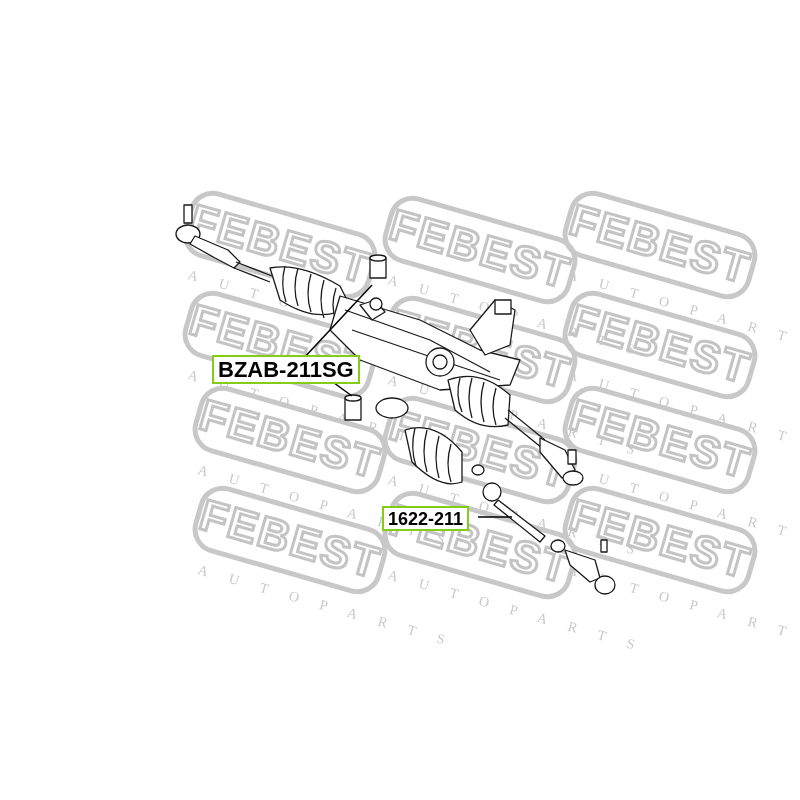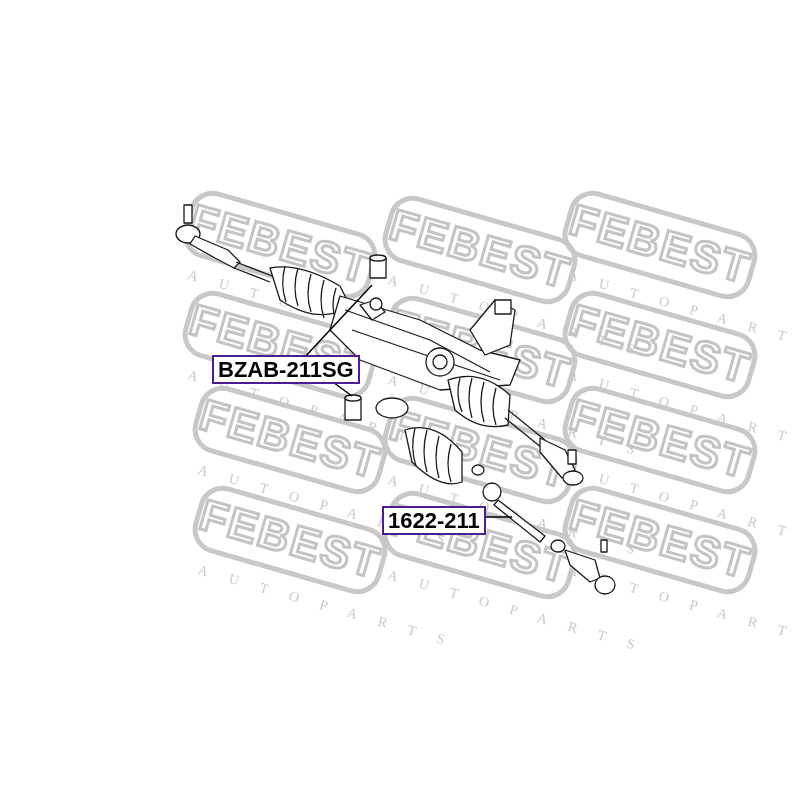--- a/index.html
+++ b/index.html
@@ -1,18 +1,18 @@
 <!DOCTYPE html>
 <html><head>
 <meta charset="utf-8">
 <style>
   html,body{margin:0;padding:0;background:#ffffff;}
   body{width:800px;height:800px;position:relative;overflow:hidden;font-family:"Liberation Sans",sans-serif;}
   #canvas{position:absolute;left:0;top:0;width:800px;height:800px;}
-  .label-box{position:absolute;background:#fff;border:2px solid #4c1d95;font-family:"Liberation Sans",sans-serif;font-weight:bold;color:#000;line-height:1;padding:2px 4px 1px 4px;white-space:nowrap;}
+  .label-box{position:absolute;background:#fff;border:2px solid #84cc16;font-family:"Liberation Sans",sans-serif;font-weight:bold;color:#000;line-height:1;padding:2px 4px 1px 4px;white-space:nowrap;}
 </style>
 </head>
 <body>
 
 <svg id="canvas" viewBox="0 0 800 800" xmlns="http://www.w3.org/2000/svg">
   <defs>
     <g id="wmark">
       <rect x="-95" y="-32" width="190" height="64" rx="22" fill="none" stroke="#c8c8c8" stroke-width="5"></rect>
       <text x="0" y="14" text-anchor="middle" font-size="44" font-weight="bold" fill="none" stroke="#c4c4c4" stroke-width="3" font-family="Liberation Sans, sans-serif" letter-spacing="2">FEBEST</text>
       <text x="-80" y="58" font-size="14" fill="#c8c8c8" font-family="Liberation Serif, serif" letter-spacing="22">AUTOPARTS</text>
@@ -101,15 +101,15 @@
   <g stroke="#000" stroke-width="1.5">
     <line x1="372" y1="285" x2="302" y2="360"></line>
     <line x1="330" y1="380" x2="352" y2="396"></line>
     <line x1="478" y1="517" x2="512" y2="517"></line>
   </g>
 </svg>
 
 <div class="label-box" style="left:212px;top:355px;font-size:22px;">
   <span>BZAB-211SG</span>
 </div>
-<div class="label-box" style="left:382px;top:506px;font-size:22px;">
+<div class="label-box" style="left:382px;top:506px;font-size:18px;">
   <span>1622-211</span>
 </div>
 
 </body></html>

